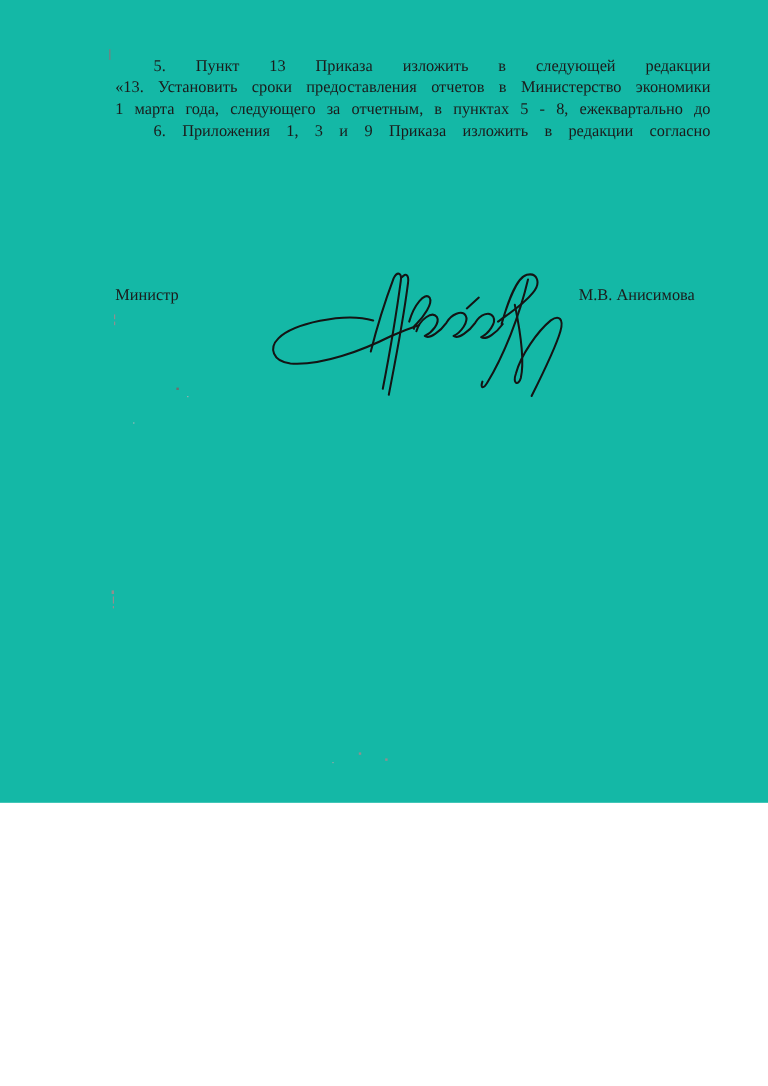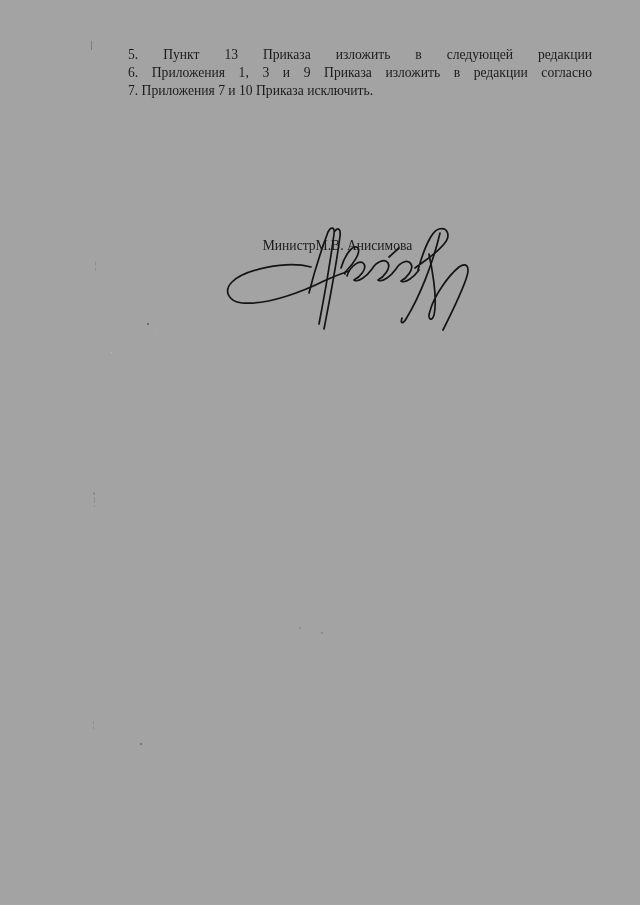--- a/index.html
+++ b/index.html
@@ -3,22 +3,22 @@
 <meta charset="utf-8">
 <style>
   html, body { margin: 0; padding: 0; }
   body {
     width: 640px; height: 905px;
     background: #ffffff;
     font-family: "Liberation Serif", "DejaVu Serif", serif;
   }
   .page {
     position: relative;
-    width: 640px; height: 905px;
-    background: #a3a3a3;
+    width: 640px; height: 669px;
+    background: #14b8a6;
     color: #1b1b1b;
     overflow: hidden;
   }
   .text-block {
     position: absolute;
     left: 96px; top: 46px;
     width: 496px;
     font-size: 13.6px;
     line-height: 18px;
     color: #1b1b1b;
@@ -28,21 +28,21 @@
     text-align: justify;
     text-align-last: justify;
     word-spacing: -0.8px;
   }
   .indent { text-indent: 32px; }
   .signoff {
     position: absolute;
     left: 96px; top: 237px;
     width: 496px;
     display: flex;
-    justify-content: center;
+    justify-content: space-between;
     font-size: 13.6px;
     line-height: 18px;
   }
   .signoff .name { padding-right: 13px; }
   .signature {
     position: absolute;
     left: 222px; top: 226px;
     width: 252px; height: 108px;
   }
   .signature path {
@@ -57,22 +57,23 @@
     background: #8f8f8f;
   }
 </style>
 </head>
 <body>
 
 <div class="page">
 
   <div class="text-block">
     <p class="line indent just">5. Пункт 13 Приказа изложить в следующей редакции</p>
+    <p class="line just">«13. Установить сроки предоставления отчетов в Министерство экономики</p>
+    <p class="line just">1 марта года, следующего за отчетным, в пунктах 5 - 8, ежеквартально до</p>
     <p class="line indent just">6. Приложения 1, 3 и 9 Приказа изложить в редакции согласно</p>
-    <p class="line indent">7. Приложения 7 и 10 Приказа исключить.</p>
   </div>
 
   <div class="signoff">
     <span class="title">Министр</span>
     <span class="name">М.В. Анисимова</span>
   </div>
 
   <svg class="signature" viewBox="0 0 252 108" xmlns="http://www.w3.org/2000/svg" aria-hidden="true">
 
     <path d="M 89,41 C 64,34 22,44 10,56 C 2,64 5,75 20,77 C 46,79 80,66 104,54 C 113,50 121,47 127,45"></path>

